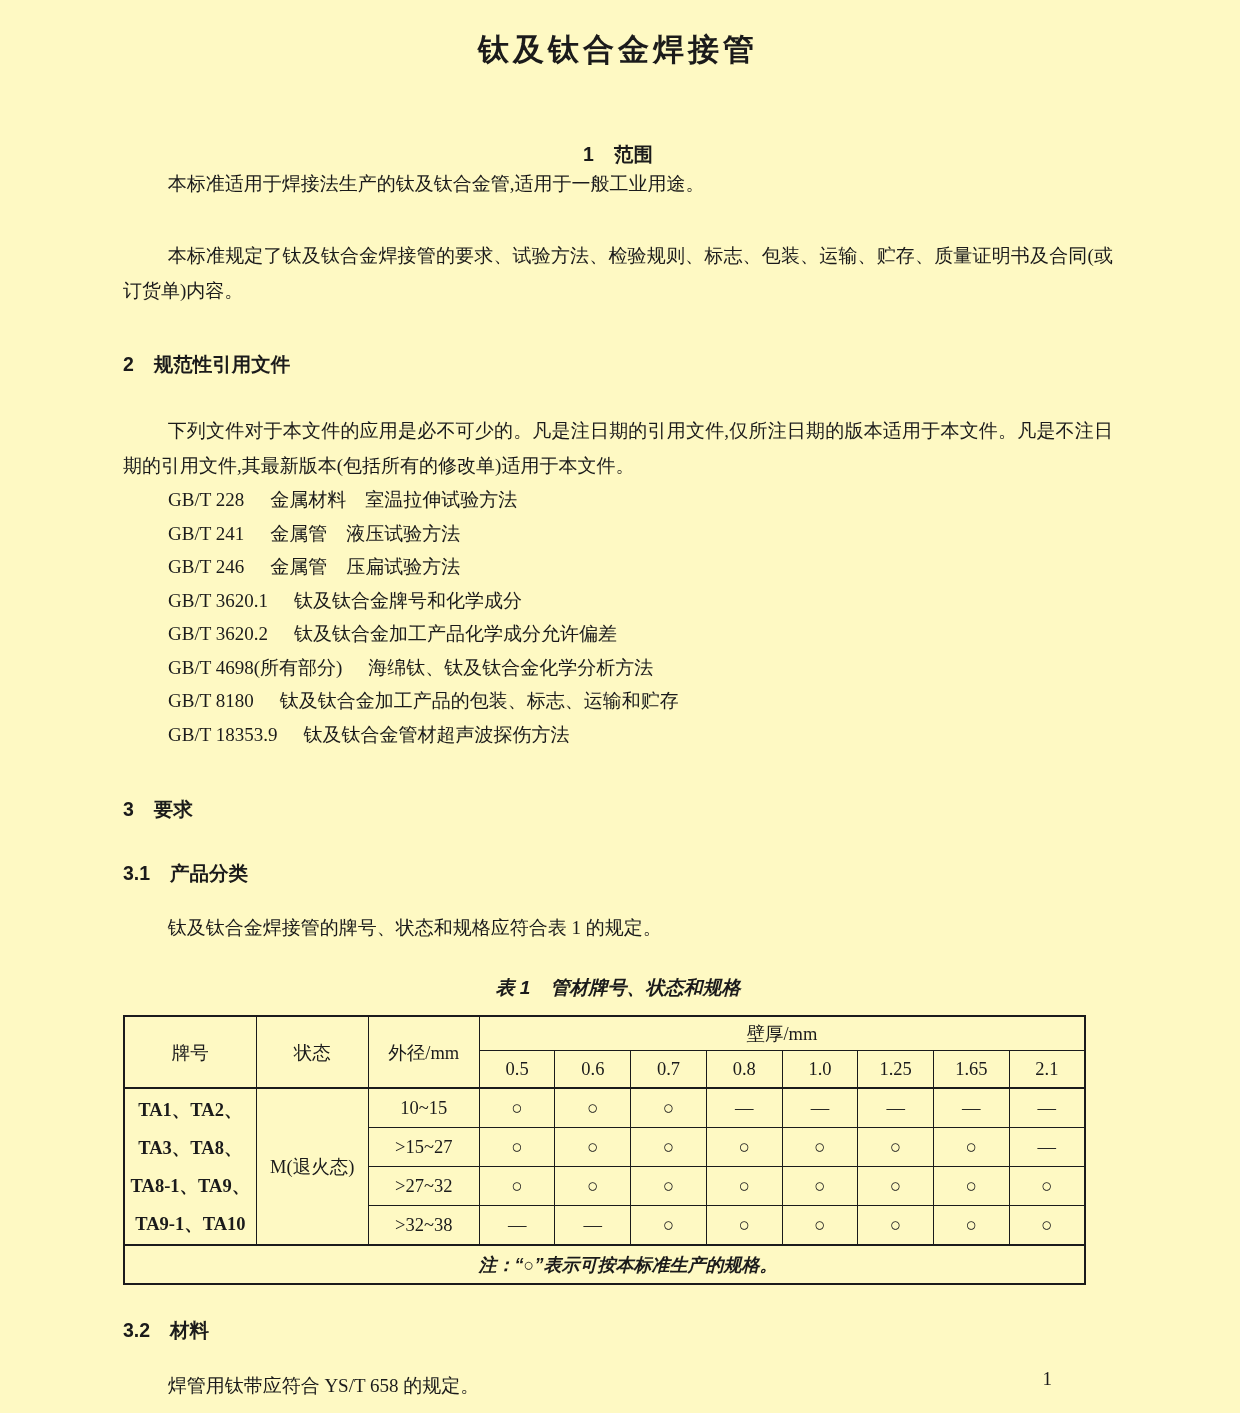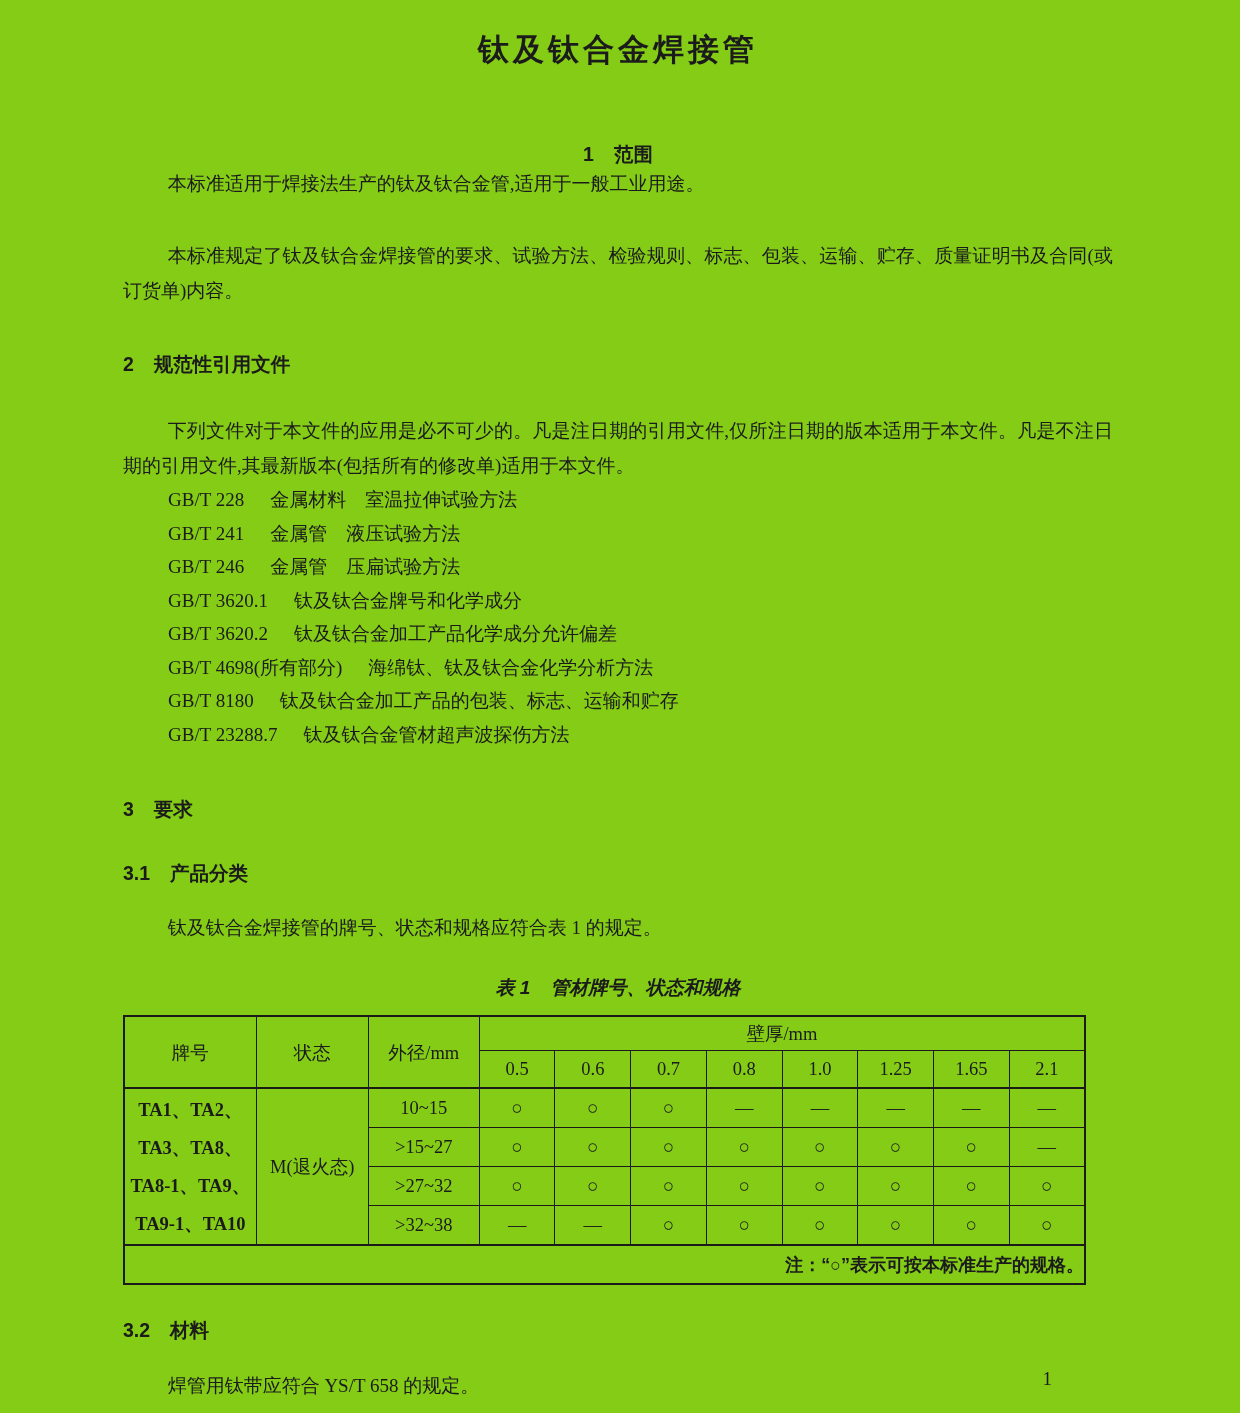--- a/index.html
+++ b/index.html
@@ -5,21 +5,21 @@
   html, body {
     margin: 0;
     padding: 0;
     background: #e8e8e8;
   }
   .page {
     position: relative;
     width: 1240px;
     height: 1413px;
     margin: 0 auto;
-    background: #84cc16;
+    background: #fef9c3;
     color: #1b1b1b;
     font-family: "Liberation Serif", "DejaVu Serif", serif;
     font-size: 19px;
     overflow: hidden;
     box-sizing: border-box;
     padding: 0 127px 0 123px;
   }
   .doc-title {
     margin: 0;
     padding-top: 28px;
@@ -81,25 +81,26 @@
     overflow: hidden;
   }
   tr.hdr-top td { height: 33px; }
   tr.hdr-vals td { height: 36px; }
   tr.body-row td { height: 38px; }
   tr.body-row.first-body td { border-top: 2.5px solid #1b1b1b; }
   td.grade-cell div { line-height: 38px; font-weight: bold; }
   tr.note-row td {
     border-top: 2.5px solid #1b1b1b;
     height: 37px;
-    text-align: right;
+    text-align: center;
     padding-left: 47px;
     font-family: "Liberation Sans", "DejaVu Sans", sans-serif;
     font-weight: bold;
     font-size: 18px;
+    font-style: italic;
   }
   .page-number {
     position: absolute;
     right: 188px;
     top: 1368px;
     font-size: 19px;
   }
 </style>
 </head>
 <body>
@@ -135,21 +136,21 @@
     <div class="ref-line">
       <span class="ref-code">GB/T 3620.2</span><span>钛及钛合金加工产品化学成分允许偏差</span>
     </div>
     <div class="ref-line">
       <span class="ref-code">GB/T 4698(所有部分)</span><span>海绵钛、钛及钛合金化学分析方法</span>
     </div>
     <div class="ref-line">
       <span class="ref-code">GB/T 8180</span><span>钛及钛合金加工产品的包装、标志、运输和贮存</span>
     </div>
     <div class="ref-line">
-      <span class="ref-code">GB/T 23288.7</span><span>钛及钛合金管材超声波探伤方法</span>
+      <span class="ref-code">GB/T 18353.9</span><span>钛及钛合金管材超声波探伤方法</span>
     </div>
   </div>
 
   <div class="sec-heading h-s3">
     <span class="sec-num">3</span><span>要求</span>
   </div>
 
   <div class="sec-heading h-s31">
     <span class="sec-num">3.1</span><span>产品分类</span>
   </div>

